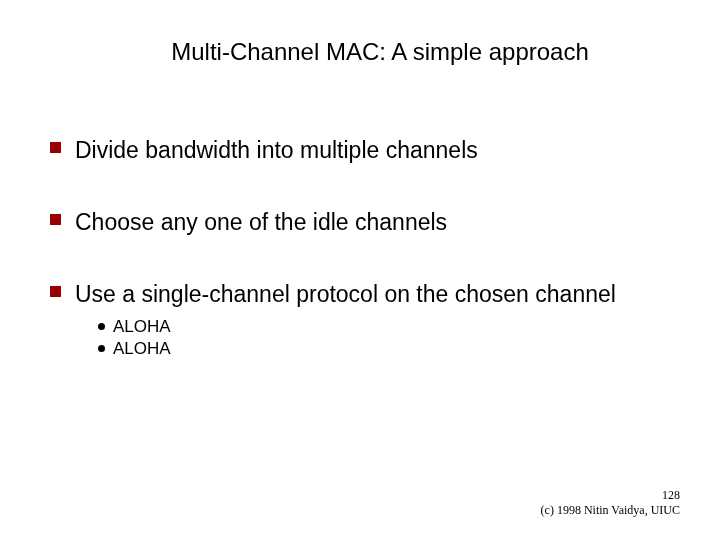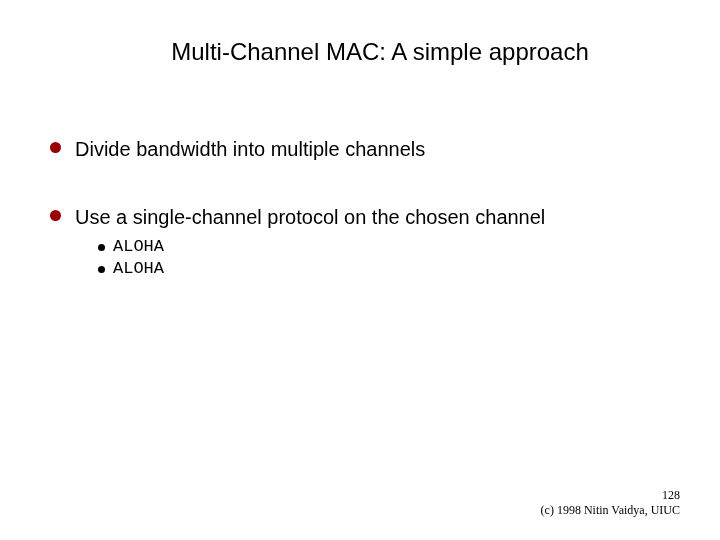--- a/index.html
+++ b/index.html
@@ -1,19 +1,18 @@
 <!DOCTYPE html>
 <html><head>
   <meta charset="utf-8">
   <style>
     * {
       margin: 0;
       padding: 0;
       box-sizing: border-box;
-      border-radius: 12px;
     }
     body {
       width: 720px;
       height: 540px;
       background: #ffffff;
       font-family: Arial, Helvetica, sans-serif;
       color: #000000;
       position: relative;
       overflow: hidden;
     }
@@ -45,34 +44,33 @@
     }
     .square {
       width: 11px;
       height: 11px;
       background: #990000;
       flex-shrink: 0;
       margin-top: 6px;
       margin-right: 14px;
     }
     .bullet-l1-text {
-      font-size: 20px;
+      font-size: 23px;
       line-height: 1.3;
     }
     .sub-bullets {
       list-style: none;
       padding-left: 48px;
       margin-top: 2px;
     }
     .bullet-l2 {
       display: flex;
       align-items: center;
       margin-bottom: 0px;
       line-height: 1.3;
-      font-family: Liberation Mono, monospace;
     }
     .dot {
       width: 7px;
       height: 7px;
       background: #000000;
       border-radius: 50%;
       flex-shrink: 0;
       margin-right: 8px;
     }
     .bullet-l2-text {
@@ -100,20 +98,24 @@
 <div class="slide">
   <h1 class="title">Multi-Channel MAC: A simple approach</h1>
 
   <ul class="bullets">
     <li class="bullet-l1">
       <span class="square"></span>
       <span class="bullet-l1-text">Divide bandwidth into multiple channels</span>
     </li>
     <li class="bullet-l1">
       <span class="square"></span>
+      <span class="bullet-l1-text">Choose any one of the idle channels</span>
+    </li>
+    <li class="bullet-l1">
+      <span class="square"></span>
       <span class="bullet-l1-text">Use a single-channel protocol on the chosen channel</span>
     </li>
   </ul>
 
   <ul class="sub-bullets">
     <li class="bullet-l2">
       <span class="dot"></span>
       <span class="bullet-l2-text">ALOHA</span>
     </li>
     <li class="bullet-l2">

